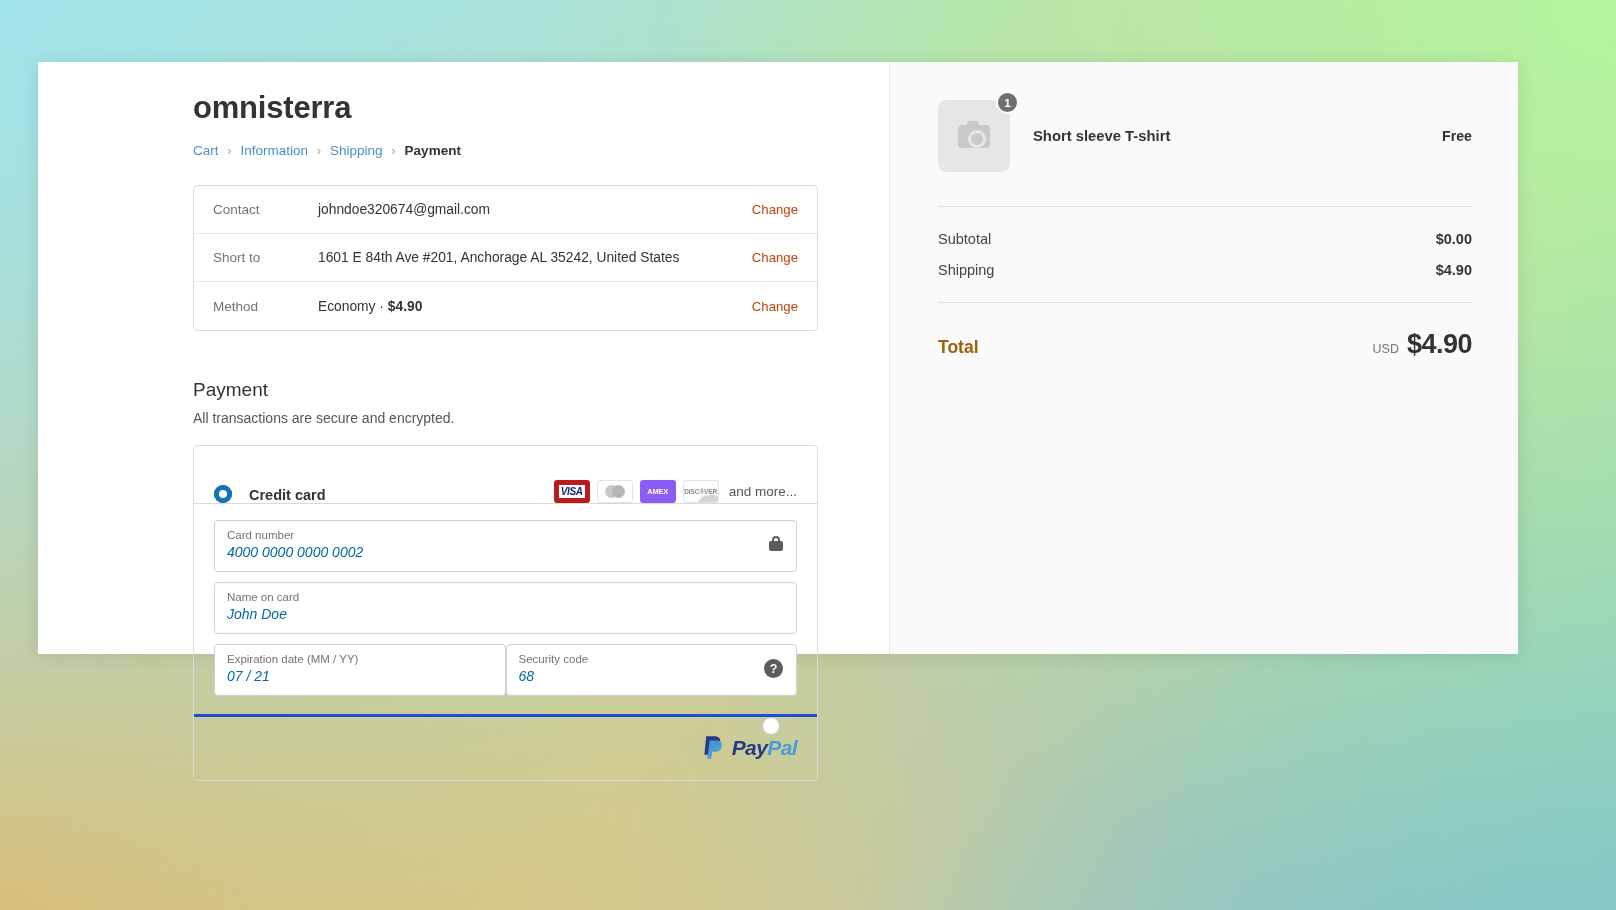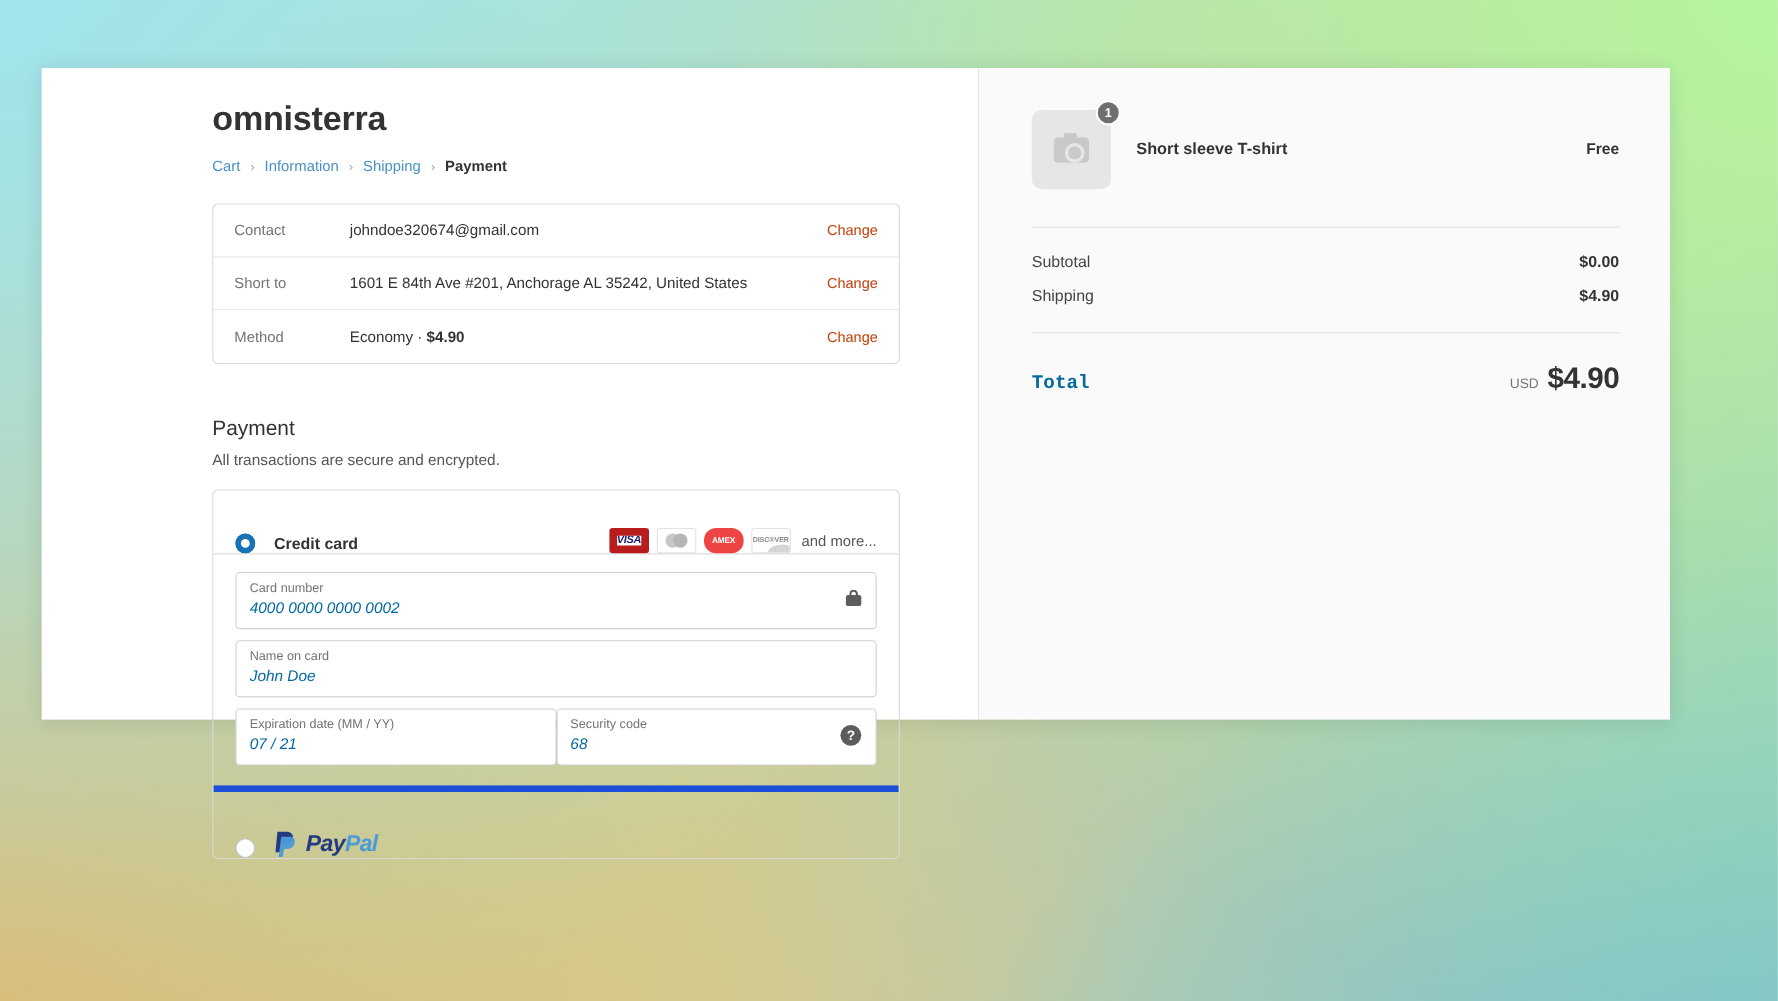--- a/index.html
+++ b/index.html
@@ -165,42 +165,41 @@
     margin-right: 7px;
     display: flex;
     align-items: center;
     justify-content: center;
     font-size: 8px;
     font-weight: 700;
     overflow: hidden;
   }
   .brand.visa {
     background: #ffffff;
-    border: 7px solid #b91c1c;
+    border: 5px solid #b91c1c;
     color: #1a1f71;
     font-size: 10px;
     font-style: italic;
     letter-spacing: -0.3px;
   }
   .brand.mc { background: #ffffff; border: 1px solid #e3e3e3; position: relative; }
   .brand.mc i {
     position: absolute;
     width: 13px; height: 13px;
     border-radius: 50%;
     background: #c7c7c7;
     top: 4px;
   }
   .brand.mc i.l { left: 7px; }
   .brand.mc i.r { right: 7px; background: #b6b6b6; }
   .brand.amex {
-    background: #ef4444;
+    background: #8b5cf6;
     color: #ffffff;
     font-size: 7.5px;
     letter-spacing: -0.2px;
-    border-radius: 11px;
   }
   .brand.disc {
     background: #ffffff;
     border: 1px solid #e3e3e3;
     color: #8c8c8c;
     font-size: 6.5px;
     letter-spacing: -0.1px;
     position: relative;
   }
   .brand.disc::after {
@@ -358,21 +357,21 @@
     margin-bottom: 15px;
   }
   .total-line .lbl { flex: 1; font-size: 14.5px; color: #444444; }
   .total-line .val { font-size: 14.5px; color: #333333; font-weight: 700; }
 
   .grand {
     display: flex;
     align-items: baseline;
     margin-top: 26px;
   }
-  .grand .lbl { flex: 1; font-size: 17.5px; color: #0369a1; font-weight: 700; font-family: Liberation Mono, monospace; }
+  .grand .lbl { flex: 1; font-size: 17.5px; color: #a16207; font-weight: 700; }
   .grand .cur {
     font-size: 12.5px;
     color: #777777;
     margin-right: 8px;
     font-weight: 400;
   }
   .grand .val { font-size: 27px; color: #333333; font-weight: 700; letter-spacing: -0.5px; }
 </style>
 </head>
 <body>
@@ -458,21 +457,21 @@
           </div>
           <div class="field">
             <div class="field-label">Security code</div>
             <div class="field-value">68</div>
             <span class="help-icon">?</span>
           </div>
         </div>
 
       </div>
 
-      <div class="pay-head paypal" style="border-top:6px solid #1d4ed8;">
+      <div class="pay-head paypal" style="border-top:3px solid #1d4ed8;flex-direction:column;">
         <div class="radio off"></div>
         <div class="paypal-logo">
           <svg class="pp-mark" width="22" height="25" viewBox="0 0 22 25">
             <path d="M3.2 1.2h8.1c4.1 0 6.4 2.1 5.9 5.7-.5 3.9-3.4 6.1-7.4 6.1H6.6l-1.1 6.7H1.4L3.2 1.2z" fill="#253b80"></path>
             <path d="M6.6 5.6h7.2c3.6 0 5.6 1.9 5.1 5.4-.5 3.7-3.2 5.8-6.9 5.8H9.3l-1.2 7.2H4.3l2.3-18.4z" fill="#4a9bd8" opacity="0.95"></path>
           </svg>
           <span class="pp-word"><span class="a">Pay</span><span class="b">Pal</span></span>
         </div>
       </div>
 

